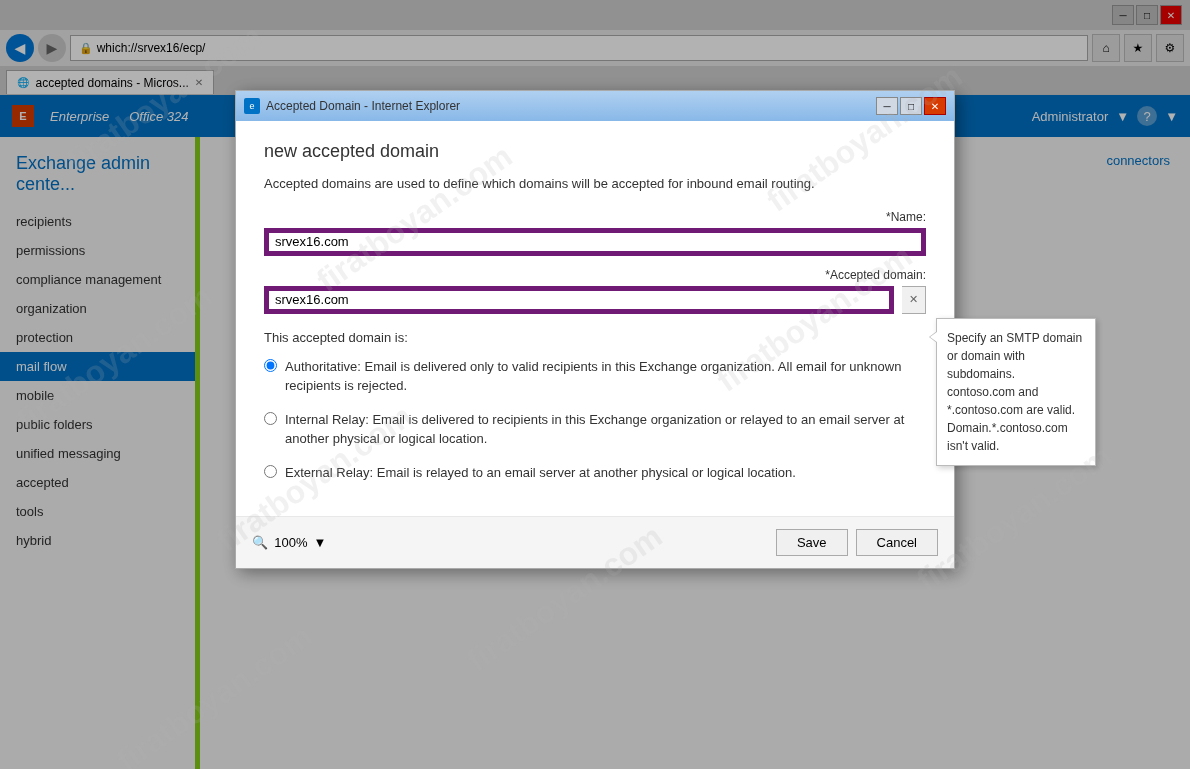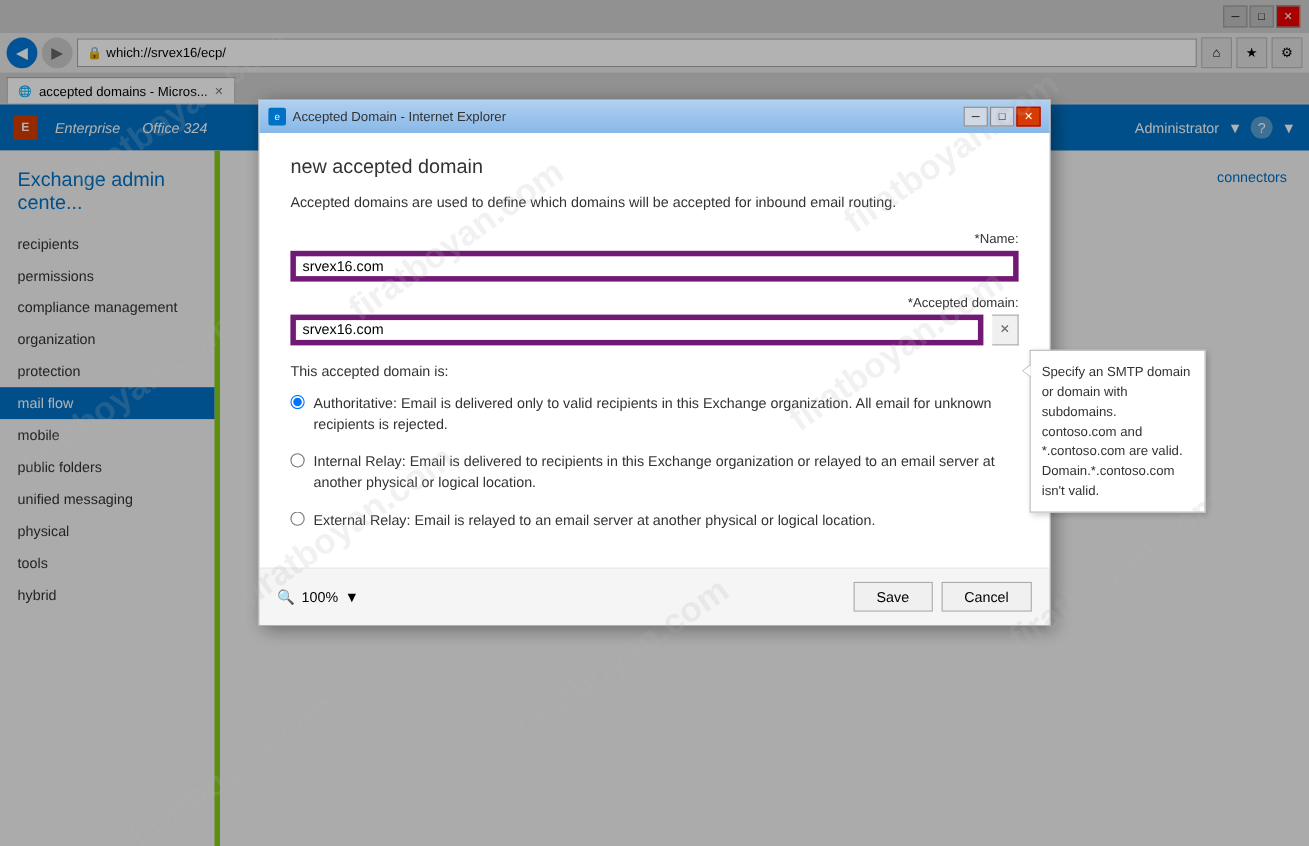--- a/index.html
+++ b/index.html
@@ -413,21 +413,21 @@
     <div class="page-title">Exchange admin cente...</div>
     <div class="sidebar-item">recipients</div>
     <div class="sidebar-item">permissions</div>
     <div class="sidebar-item">compliance management</div>
     <div class="sidebar-item">organization</div>
     <div class="sidebar-item">protection</div>
     <div class="sidebar-item active">mail flow</div>
     <div class="sidebar-item">mobile</div>
     <div class="sidebar-item">public folders</div>
     <div class="sidebar-item">unified messaging</div>
-    <div class="sidebar-item">physical</div>
+    <div class="sidebar-item">accepted</div>
     <div class="sidebar-item">tools</div>
     <div class="sidebar-item">hybrid</div>
   </div>
 
   <div class="content-area">
     <span class="connectors-link">connectors</span>
   </div>
 </div>
 
 <div class="modal-overlay">

